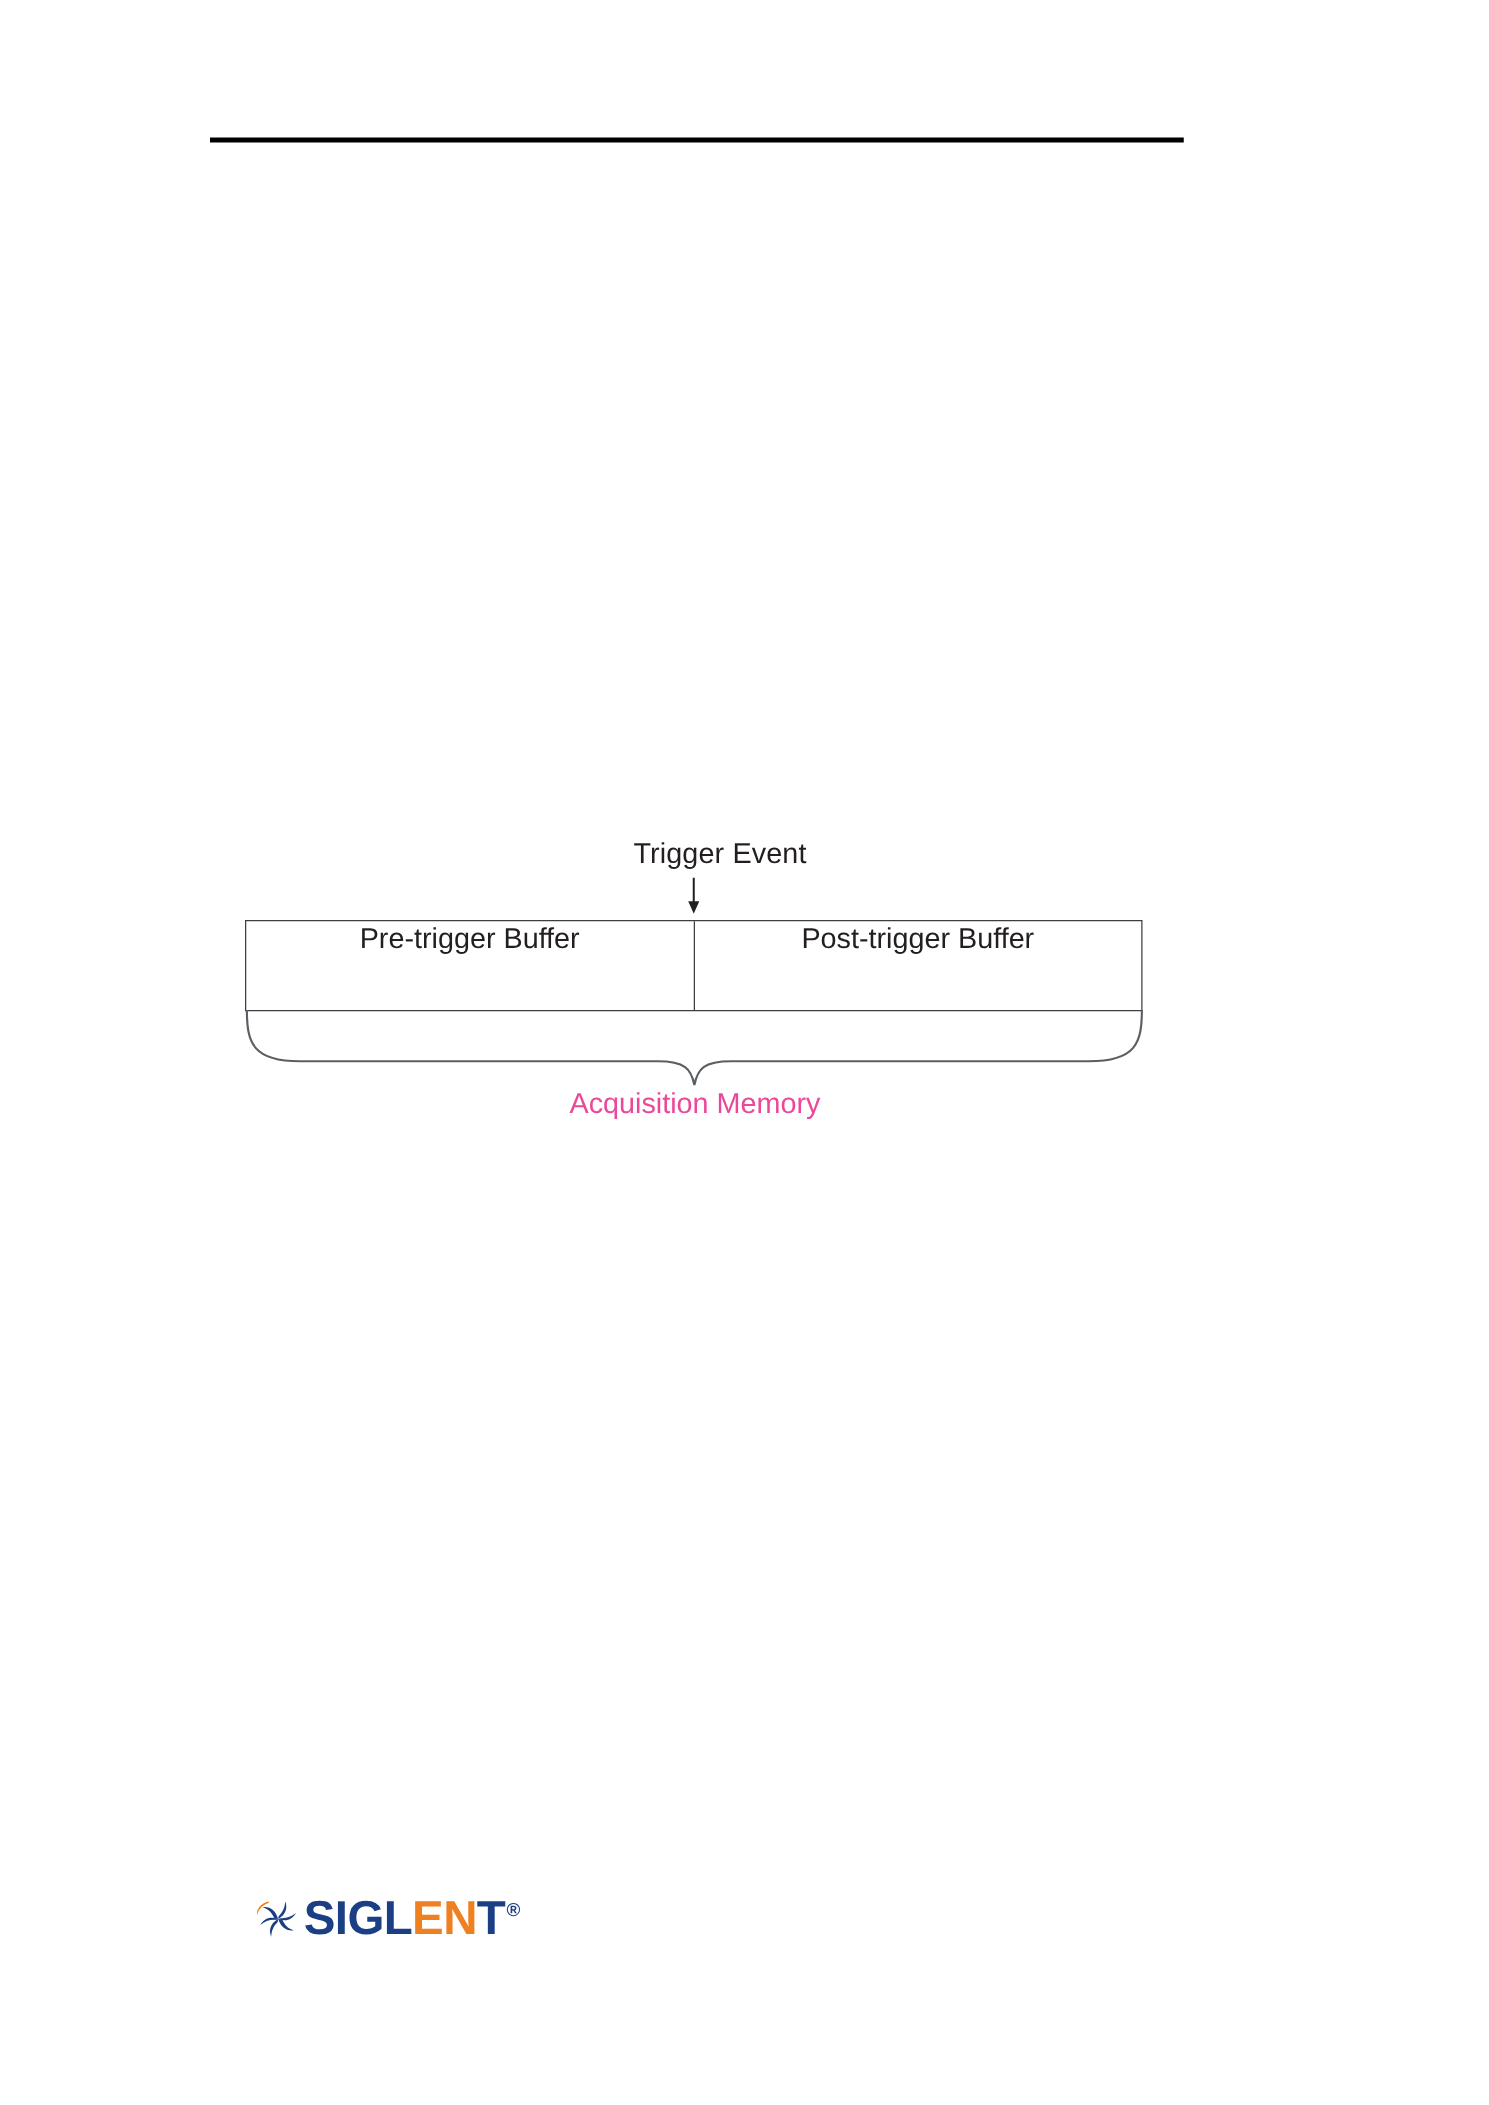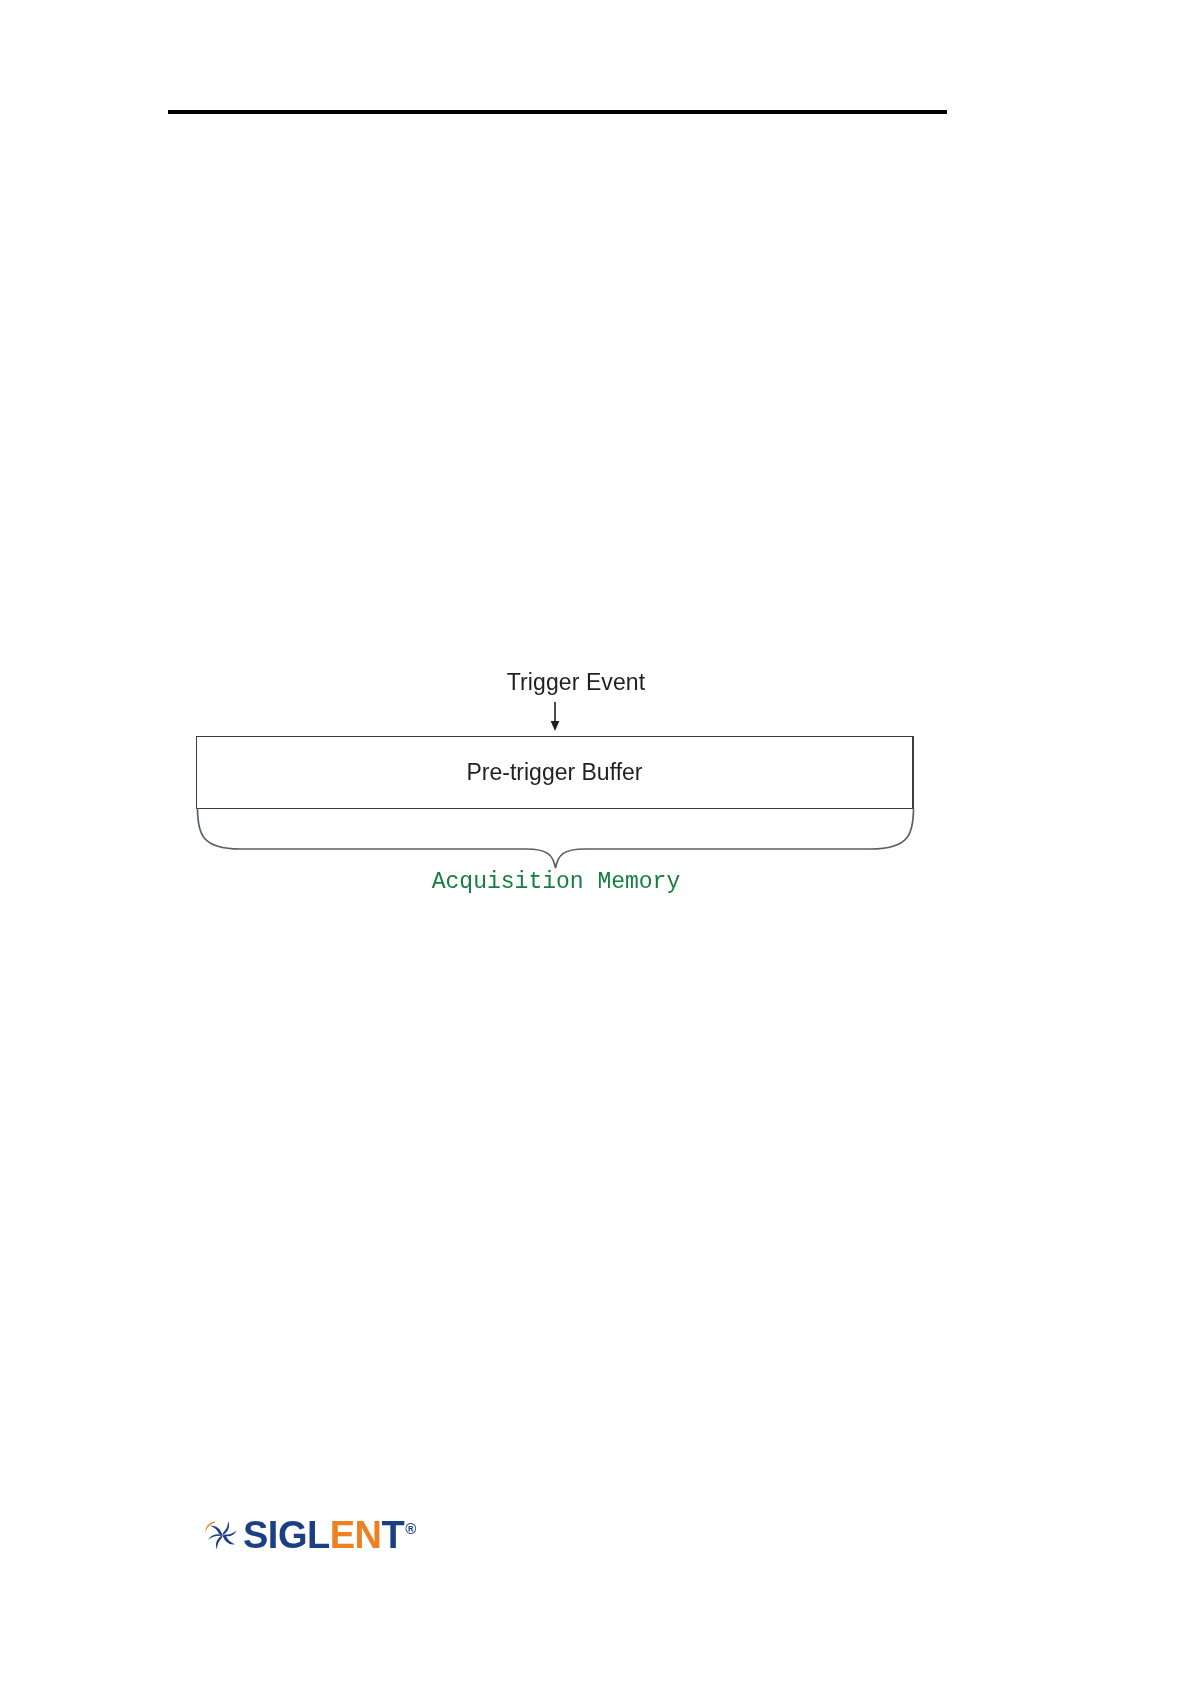--- a/index.html
+++ b/index.html
@@ -72,21 +72,20 @@
     top: 68px;
     width: 718px;
     height: 73px;
     border: 1.6px solid #3b3f44;
     box-sizing: border-box;
     display: flex;
   }
   .buffer-cell {
     flex: 1 1 50%;
     display: flex;
-    align-items: center;
     justify-content: center;
     font-size: 23px;
     line-height: 27px;
     color: #231f20;
     white-space: nowrap;
   }
   .buffer-cell.left {
     border-right: 1.6px solid #3b3f44;
   }
 
@@ -100,23 +99,22 @@
   .brace-wrap svg { display: block; }
 
   .memory-label {
     position: absolute;
     left: 0;
     top: 200px;
     width: 720px;
     text-align: center;
     font-size: 23px;
     line-height: 28px;
-    color: #15803d;
+    color: #ec4899;
     white-space: nowrap;
-    font-family: Liberation Mono, monospace;
   }
 
   
   .footer-logo {
     position: absolute;
     left: 203px;
     top: 1514px;
     display: flex;
     align-items: center;
     height: 42px;
@@ -162,20 +160,23 @@
     <div class="trigger-arrow">
       <svg width="720" height="30" viewBox="0 0 720 30" xmlns="http://www.w3.org/2000/svg">
         <line x1="359" y1="0" x2="359" y2="22" stroke="#231f20" stroke-width="1.6"></line>
         <polygon points="359,29 354.6,19 363.4,19" fill="#231f20"></polygon>
       </svg>
     </div>
 
     <div class="buffer-box">
       <div class="buffer-cell left">
         <span>Pre-trigger Buffer</span>
+      </div>
+      <div class="buffer-cell right">
+        <span>Post-trigger Buffer</span>
       </div>
     </div>
 
     <div class="brace-wrap">
       <svg width="720" height="62" viewBox="0 0 720 62" xmlns="http://www.w3.org/2000/svg">
         <path d="M 1.5 0
                  C 1.5 26, 6 41, 44 41
                  L 330 41
                  C 352 41, 357 47, 359.5 60
                  C 362 47, 367 41, 389 41

